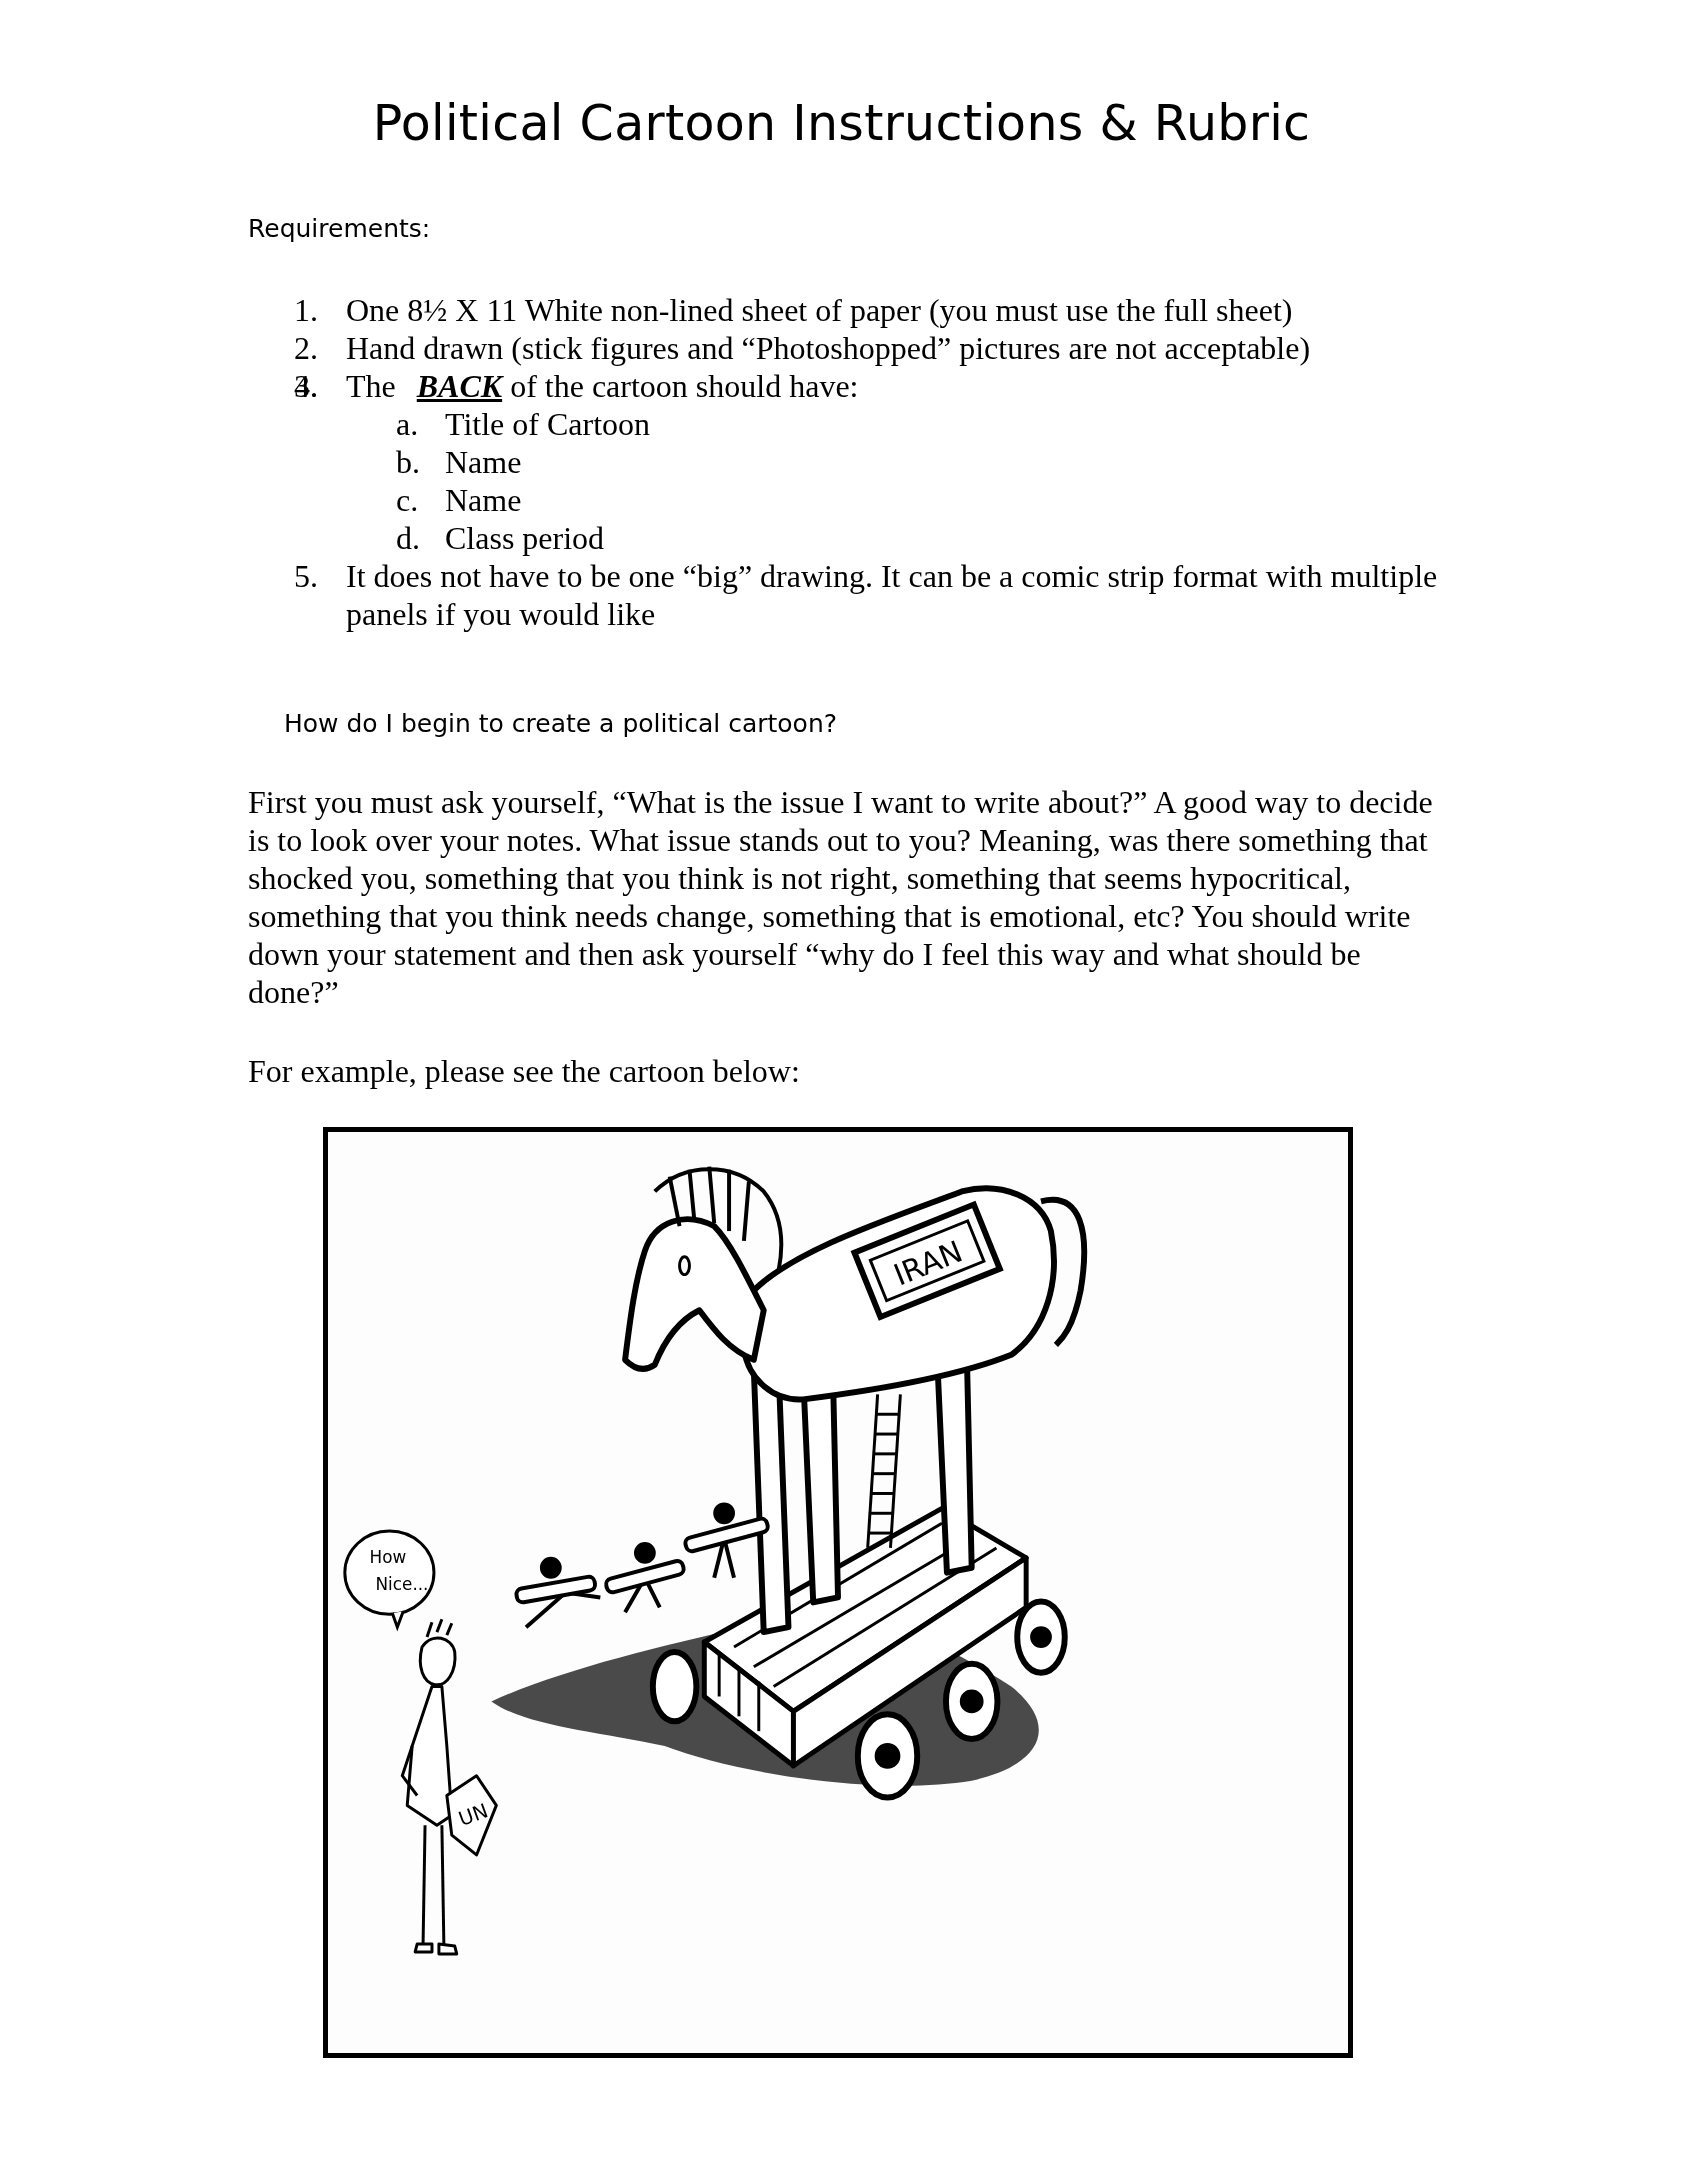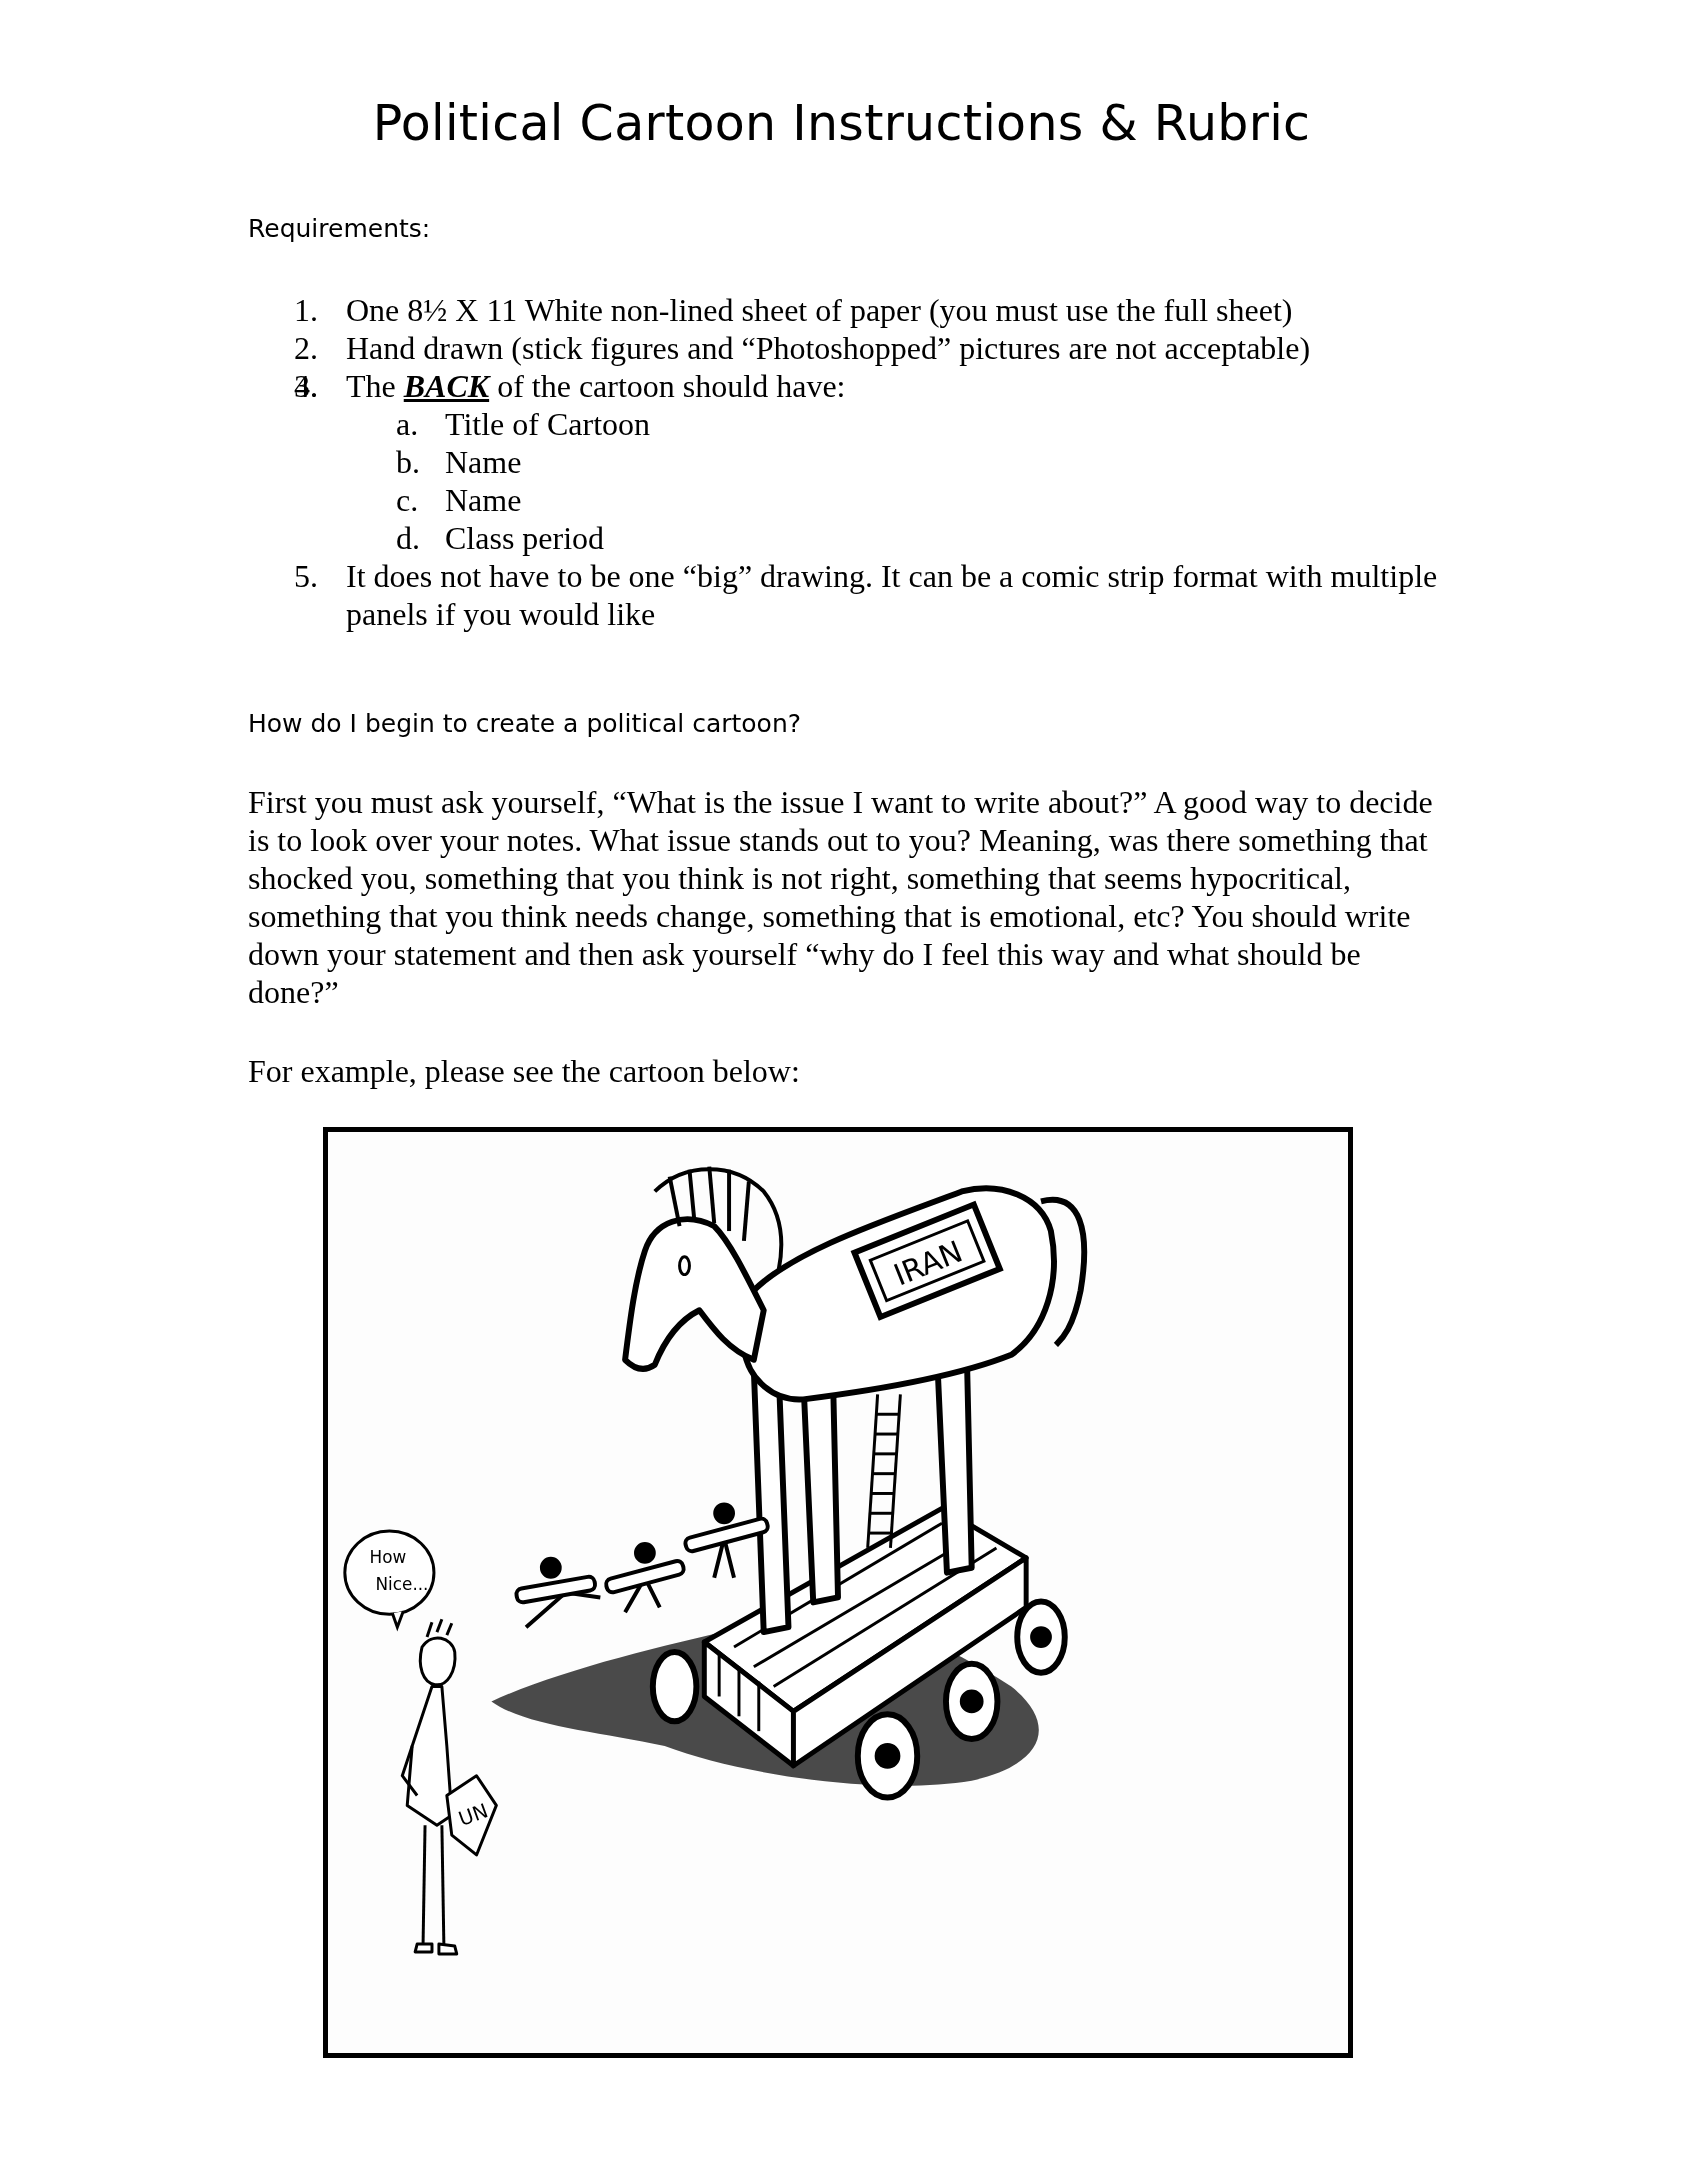--- a/index.html
+++ b/index.html
@@ -7,32 +7,32 @@
     .page { position: absolute; left: 0; top: 0; width: 1683px; height: 2178px; }
     .title {
       position: absolute; left: 0; width: 1683px; top: 95px; text-align: center;
       font-family: "DejaVu Sans", sans-serif; font-size: 49px; font-weight: normal; letter-spacing: 0.3px;
     }
     .h2 {
       position: absolute; left: 248px;
       font-family: "DejaVu Sans", sans-serif; font-size: 25px; font-weight: normal;
     }
     .req-head { top: 214px; }
-    .how-head { top: 709px; }
+    .how-head { top: 709px; margin-left: 36px; }
     .list {
       position: absolute; left: 294px; top: 291px; width: 1188px;
       font-family: "Liberation Serif", serif; font-size: 32px; line-height: 38px;
       margin: 0; padding: 0; list-style: none;
     }
     .list li { position: relative; padding-left: 52px; margin: 0; }
     .list li .num { position: absolute; left: 0; top: 0; }
     .sub { list-style: none; margin: 0; padding: 0; }
     .sub li { padding-left: 99px; position: relative; }
     .sub li .let { position: absolute; left: 50px; top: 0; }
-    .back-emph { font-weight: bold; font-style: italic; text-decoration: underline; }
+    .back-emph { font-weight: bold; font-style: italic; text-decoration: underline; margin-left: 13px; }
     .para {
       position: absolute; left: 248px; width: 1208px;
       font-family: "Liberation Serif", serif; font-size: 32px; line-height: 38px; margin: 0;
       text-align: left;
     }
     .para1 { top: 783px; }
     .para2 { top: 1052px; }
     .frame {
       position: absolute; left: 323px; top: 1127px; width: 1030px; height: 931px;
       border: 5px solid #000; box-sizing: border-box; background: #fdfdfd;

